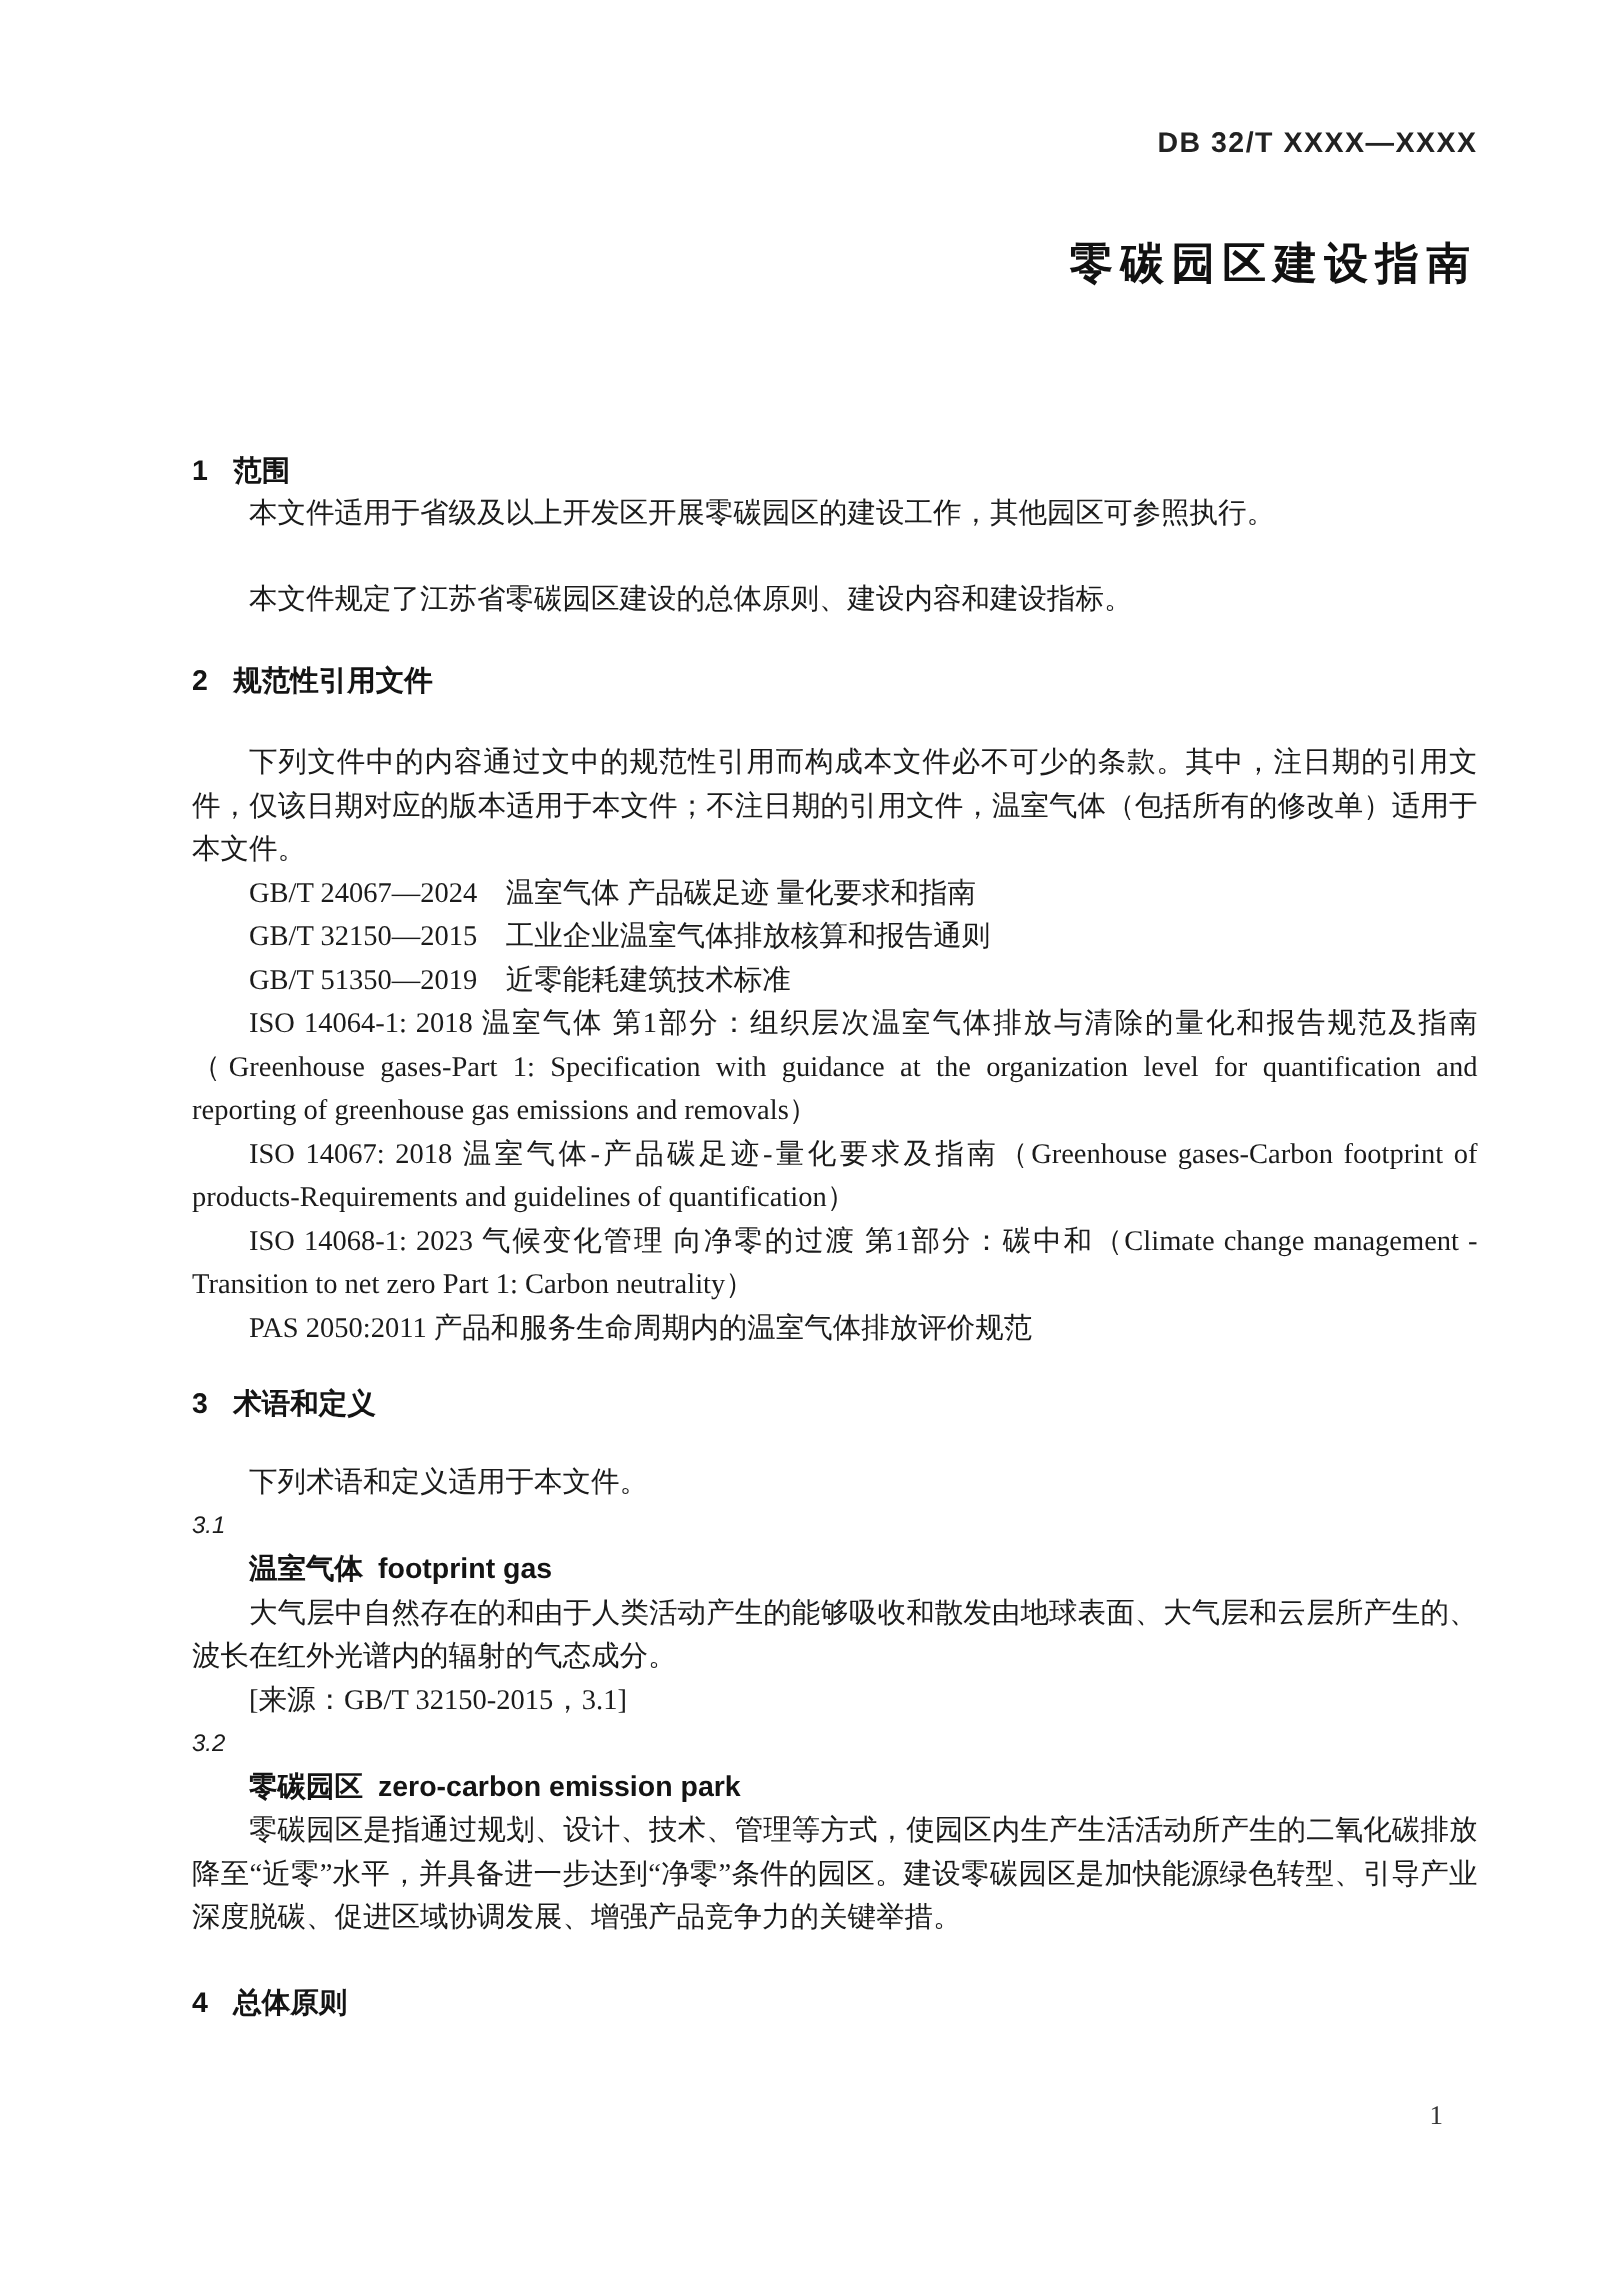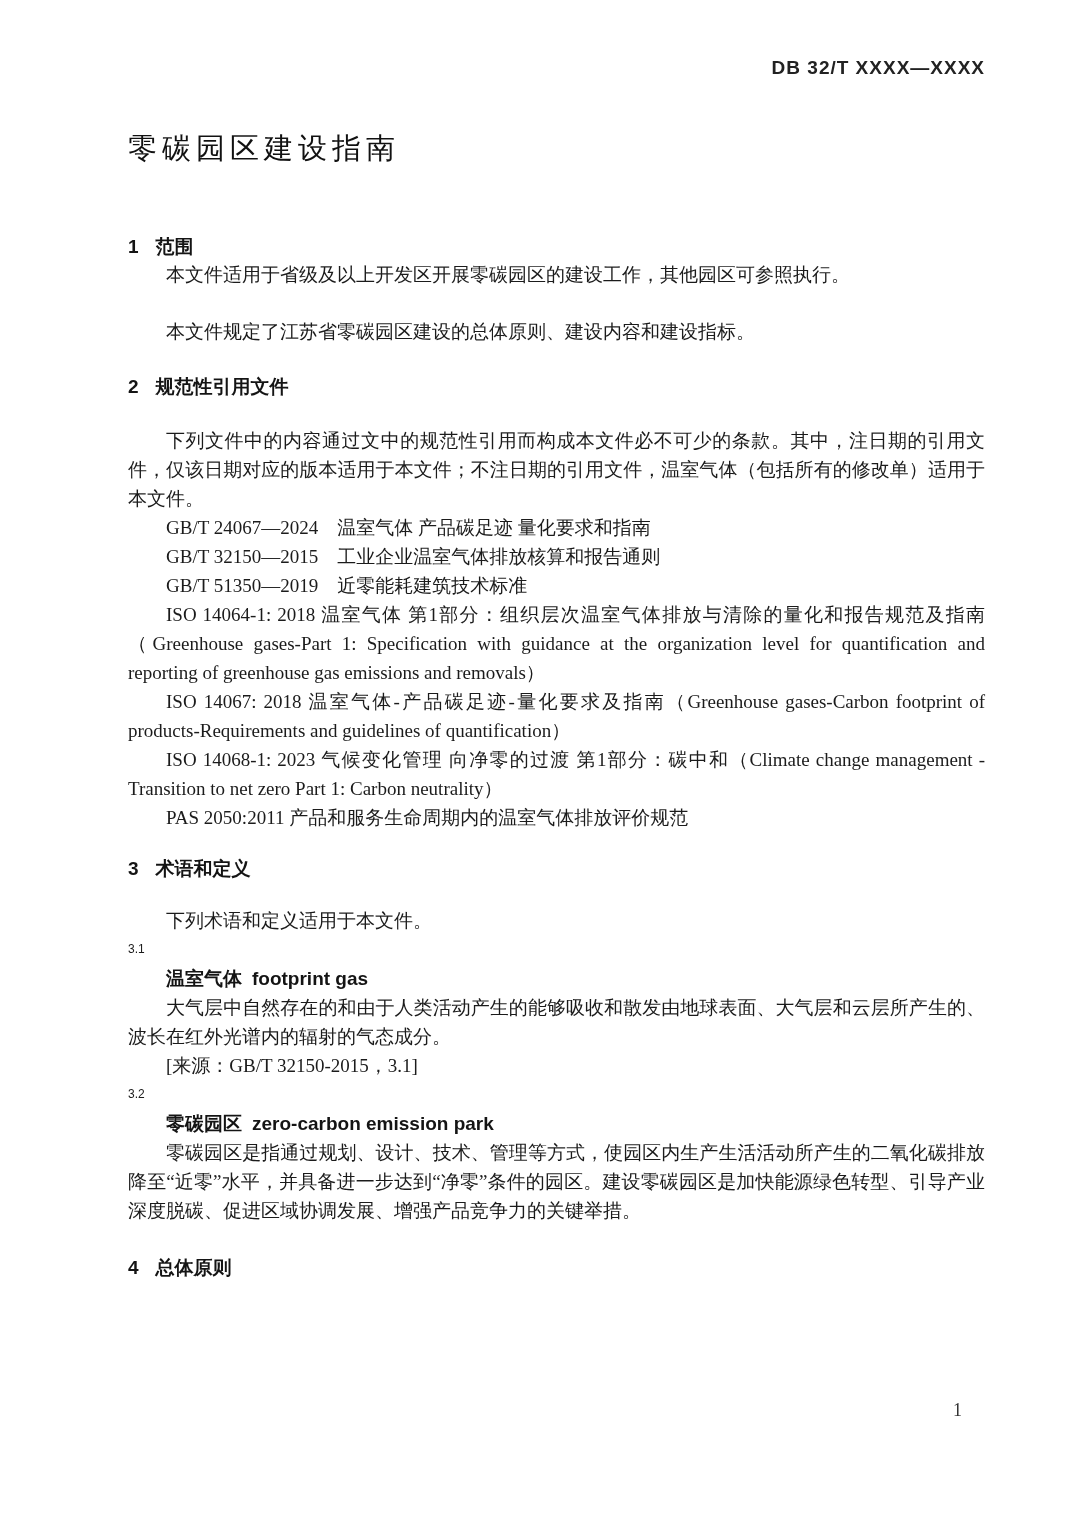--- a/index.html
+++ b/index.html
@@ -1,39 +1,39 @@
 <!DOCTYPE html>
 <html lang="zh"><head>
 <meta charset="utf-8">
 <style>
   html,body{margin:0;padding:0;background:#ffffff;}
   .page{
     position:relative;
     width:1080px;height:1528px;
     background:#ffffff;
     box-sizing:border-box;
-    padding:56px 95px 0 128px;
+    padding:84px 95px 0 128px;
     font-family:"Liberation Serif","DejaVu Serif",serif;
     color:#1b1b1b;
     overflow:hidden;
   }
   .doc-code{
     text-align:right;
     font-family:"Liberation Sans","DejaVu Sans",sans-serif;
     font-weight:700;
     font-size:19px;
     letter-spacing:1px;
     line-height:24px;
     color:#222;
   }
   .doc-title{
     margin:46px 0 0 0;
-    text-align:left;
+    text-align:right;
     font-family:"Liberation Sans","DejaVu Sans",sans-serif;
-    font-weight:400;
+    font-weight:700;
     font-size:29px;
     letter-spacing:5px;
     line-height:44px;
     color:#111;
   }
   .sec-h{
     margin:0;
     font-family:"Liberation Sans","DejaVu Sans",sans-serif;
     font-weight:700;
     font-size:19px;
@@ -44,35 +44,36 @@
   .body{
     margin:0;
     font-size:19px;
     line-height:29px;
     text-align:justify;
   }
   .indent{text-indent:2em;}
   .term-id{
     margin:0;
     font-family:"Liberation Sans","DejaVu Sans",sans-serif;
-    font-size:12px;
+    font-size:16px;
     line-height:29px;
     color:#1b1b1b;
+    font-style:italic;
   }
   .term-name{
     margin:0;
     text-indent:2em;
     font-family:"Liberation Sans","DejaVu Sans",sans-serif;
     font-weight:700;
     font-size:19px;
     line-height:29px;
     color:#141414;
   }
   .term-en{margin-left:10px;}
-  .mt-sec1{margin-top:64px;}
+  .mt-sec1{margin-top:104px;}
   .mt-para1{margin-top:28px;}
   .mt-sec2{margin-top:28px;}
   .mt-intro2{margin-top:26px;}
   .mt-sec3{margin-top:24px;}
   .mt-intro3{margin-top:24px;}
   .mt-sec4{margin-top:30px;}
   .page-number{
     position:absolute;
     top:1398px;
     right:118px;

